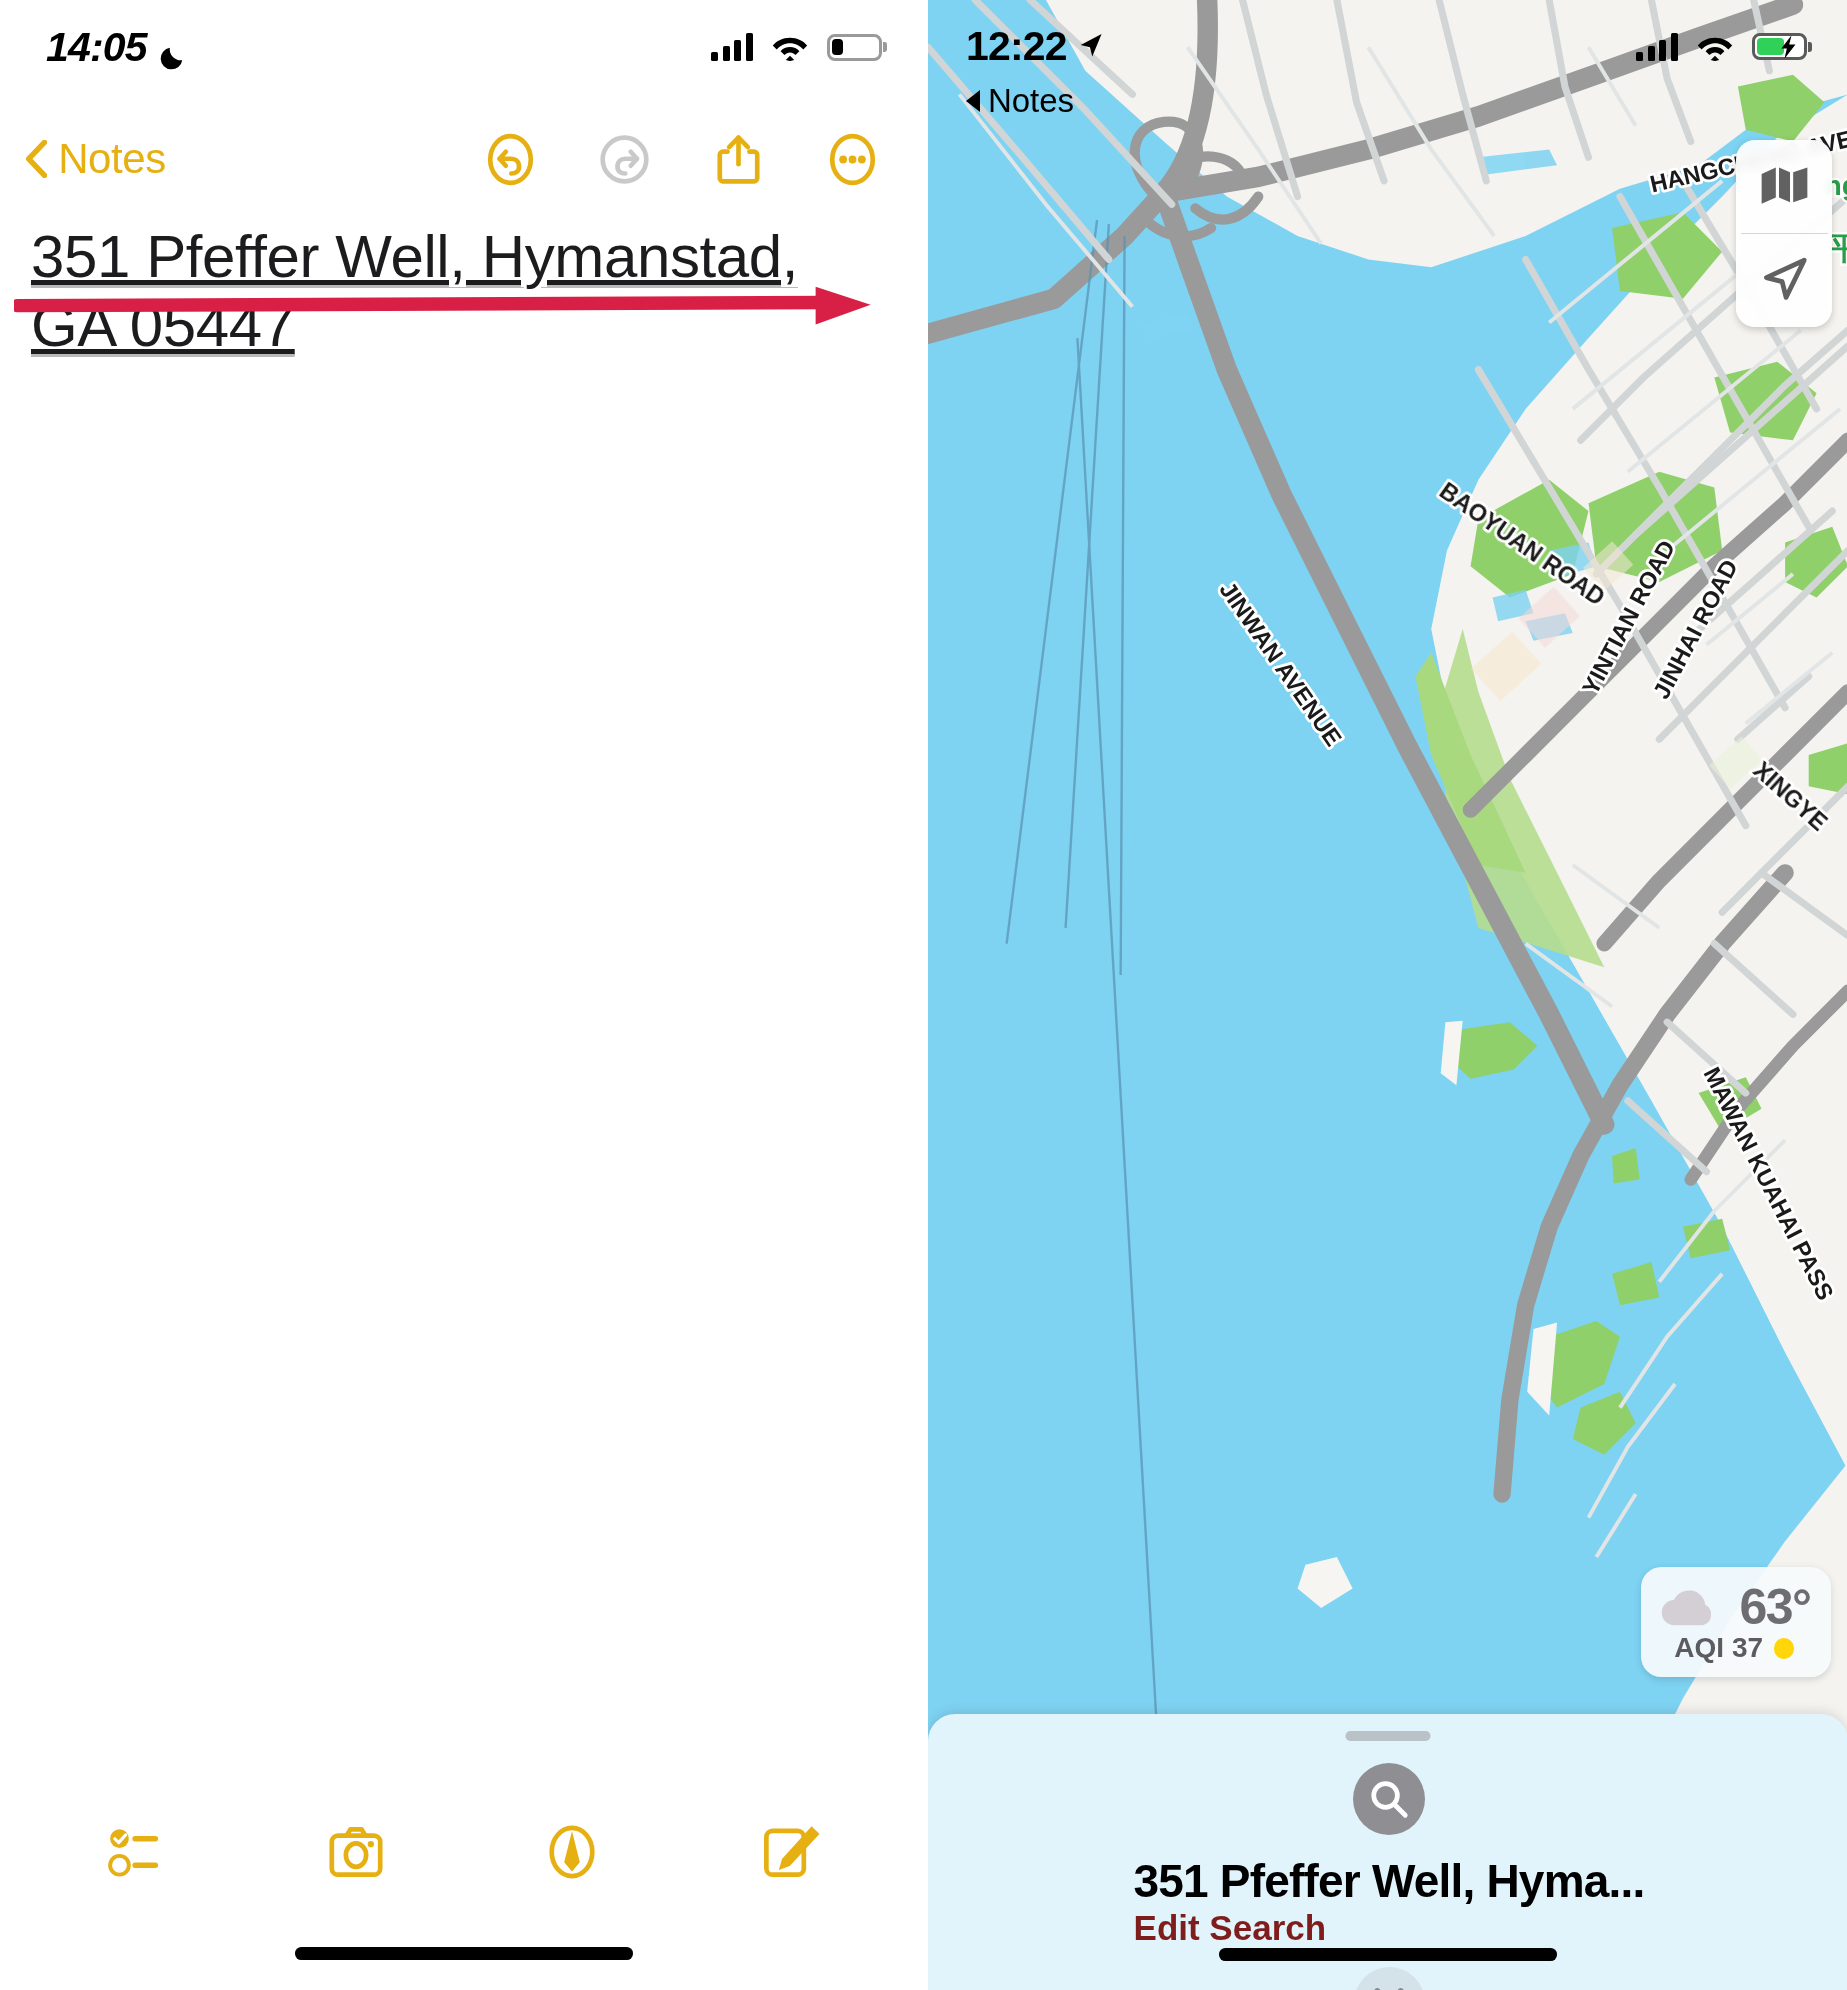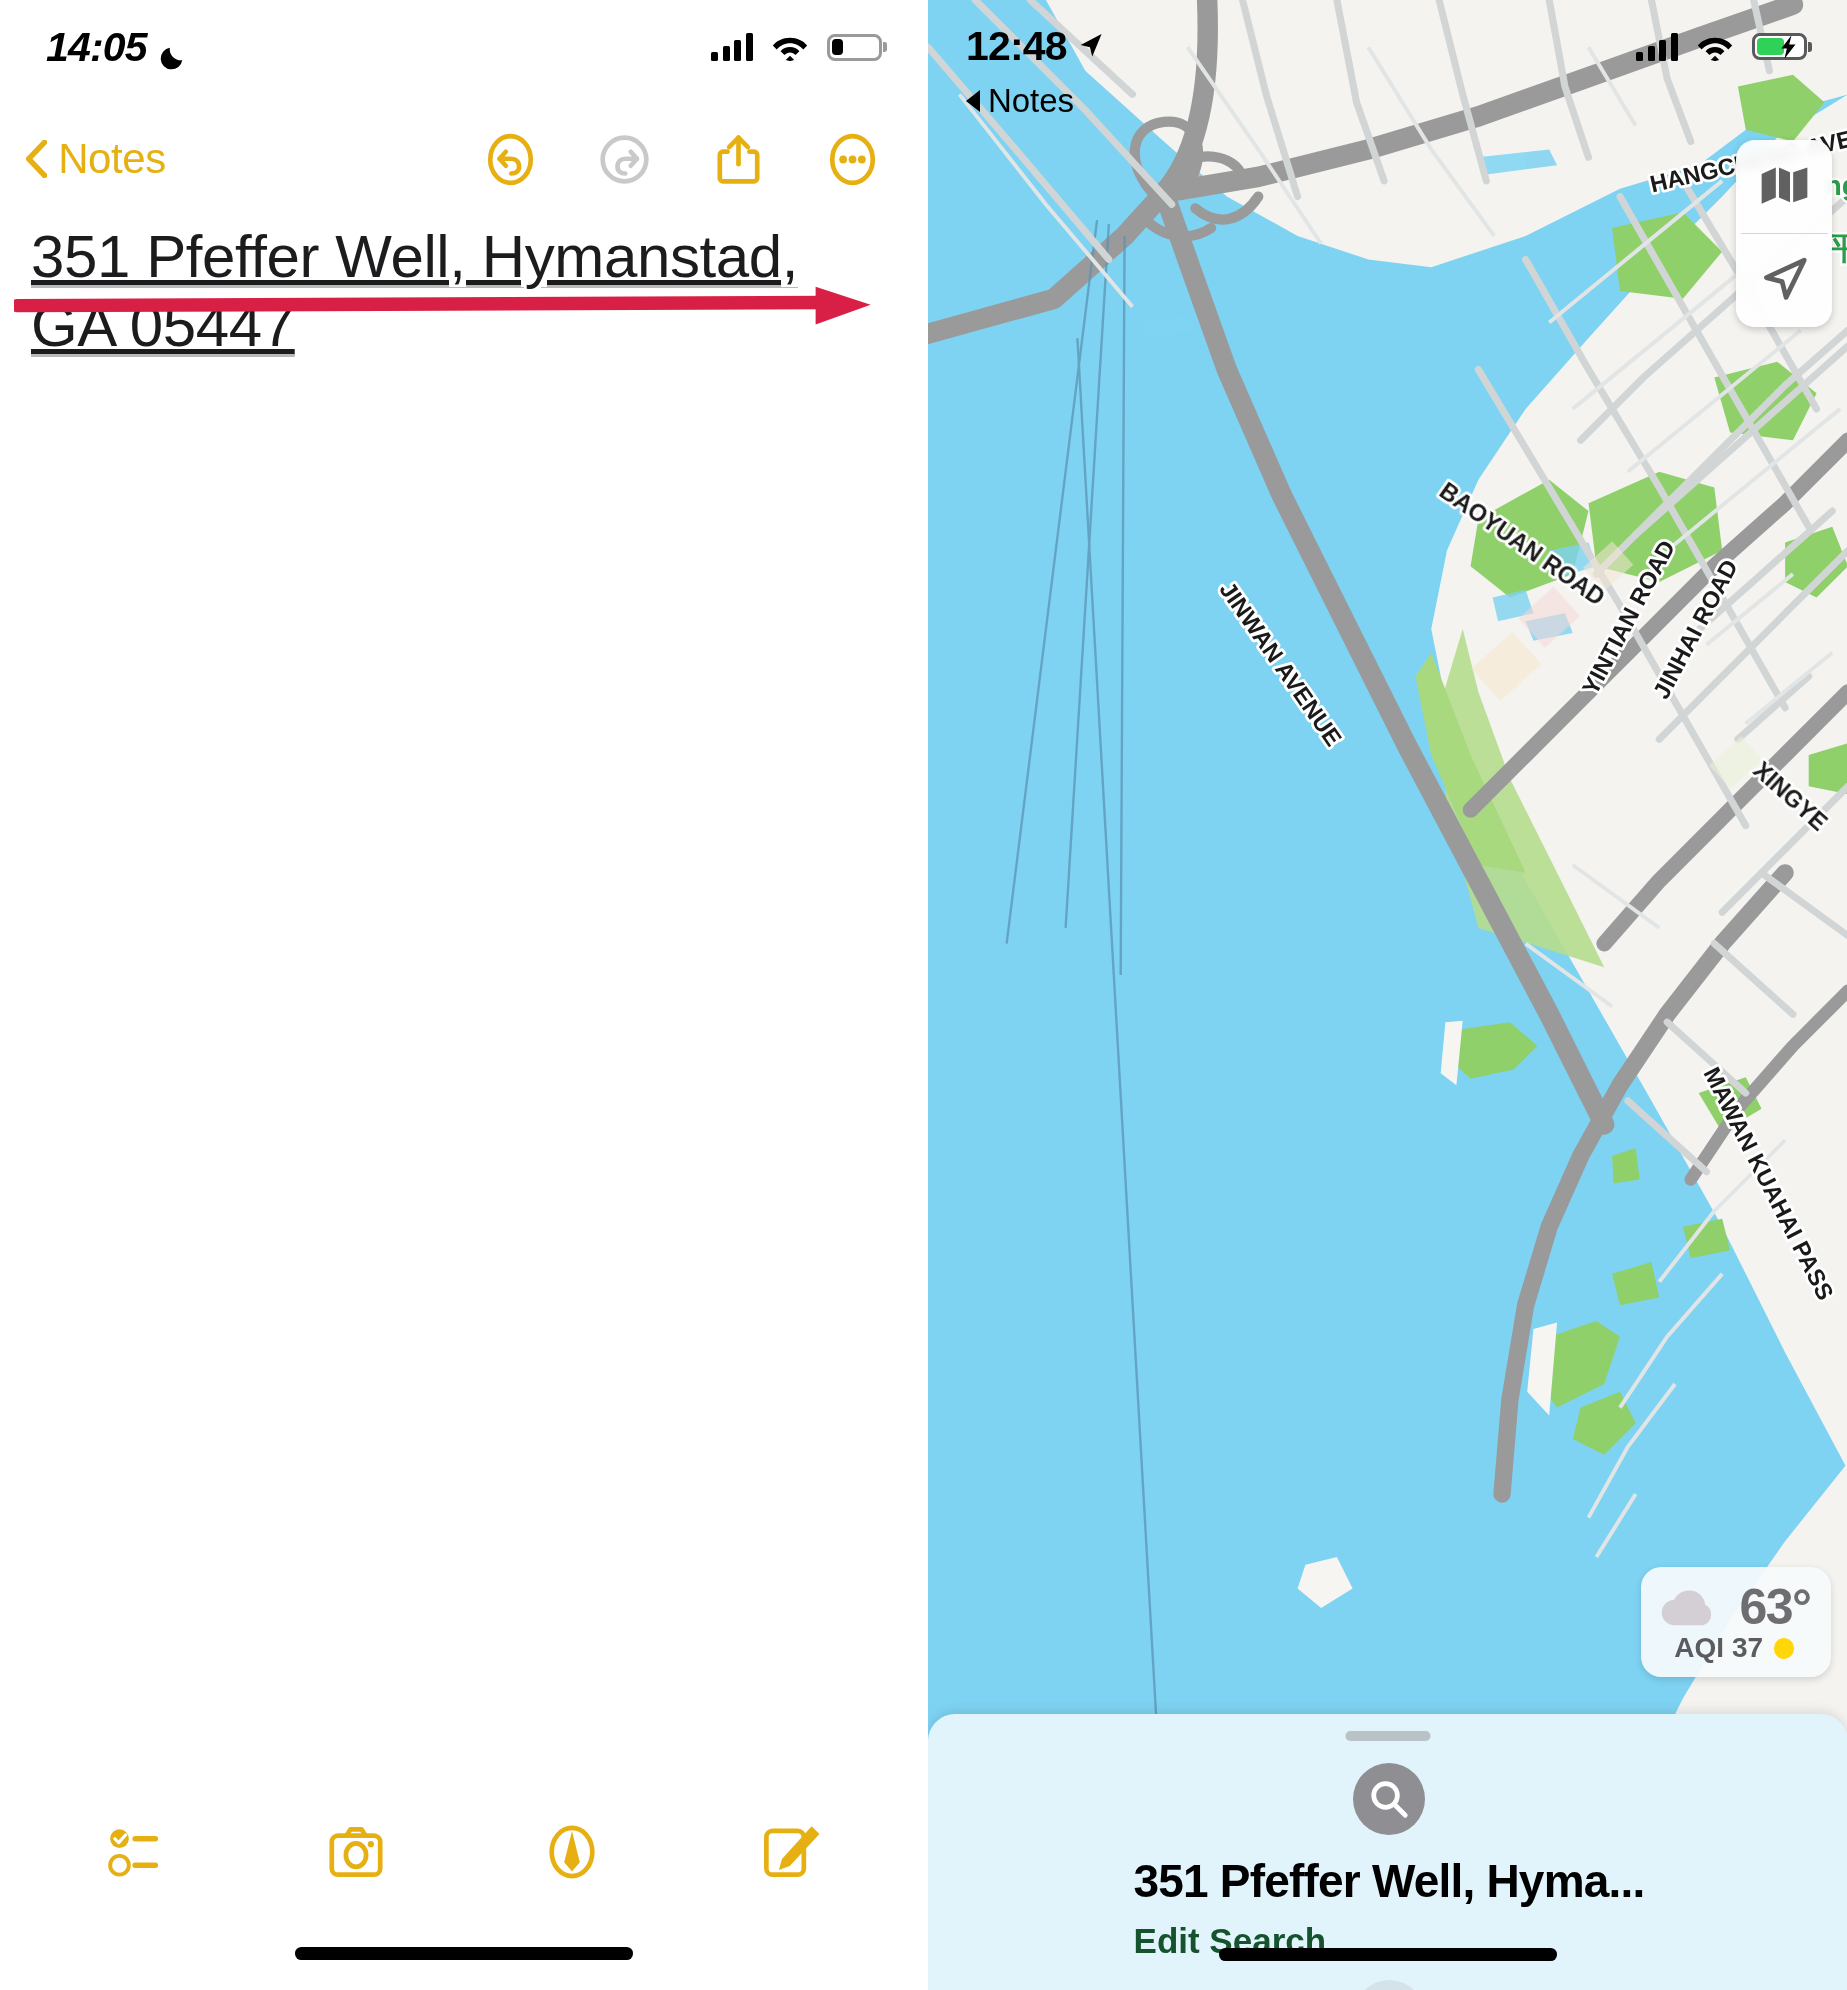--- a/index.html
+++ b/index.html
@@ -160,21 +160,21 @@
   .sheet-row { display:flex; align-items:center; padding: 49px 25px 0 27px; gap: 19px; flex-direction: column; }
   .search-circle {
     width: 72px; height: 72px; border-radius: 50%; background: #8e8e93;
     display:flex; align-items:center; justify-content:center; flex: 0 0 72px; cursor:pointer;
   }
   .sheet-text { flex:1; min-width:0; }
   .sheet-title {
     font-size: 46px; font-weight: bold; color:#000; letter-spacing:-0.8px;
     white-space: nowrap; overflow:hidden;
   }
-  .edit-search { font-size: 35px; color:#14532d; font-weight:600; margin-top: 13px; cursor:pointer; }
+  .edit-search { font-size: 35px; color:#7f1d1d; font-weight:600; margin-top: 0; cursor:pointer; }
   .close-circle {
     width: 71px; height: 71px; border-radius: 50%; background: rgba(200,212,218,0.55);
     display:flex; align-items:center; justify-content:center; flex: 0 0 71px; cursor:pointer;
   }
   .map-home {
     position:absolute; bottom: 30px; left:50%; transform:translateX(-50%);
     width: 338px; height: 12.6px; background:#000; border-radius: 6.3px; z-index: 26;
   }
   .road-label { font-family:"Liberation Sans", sans-serif; font-weight: bold; fill:#1a1a1a;
     paint-order: stroke; stroke:#ffffff; stroke-width:7px; stroke-linejoin:round; }
@@ -436,21 +436,21 @@
         <text class="road-label" x="985" y="805" font-size="30" text-anchor="middle" transform="rotate(-62 985 805)">JINHAI ROAD</text>
         <text class="road-label" x="1090" y="1020" font-size="30" text-anchor="middle" transform="rotate(42 1090 1020)">XINGYE</text>
         <text class="road-label" x="1060" y="1510" font-size="30" text-anchor="middle" transform="rotate(63 1060 1510)">MAWAN KUAHAI PASS</text>
         <text class="cn-label" x="1140" y="248" font-size="36">ngh</text>
         <text class="cn-label" x="1146" y="330" font-size="40">平</text>
       </svg>
     </div>
 
     <div class="map-status">
       <div style="display:flex;align-items:center;">
-        <span class="map-time">12:48</span>
+        <span class="map-time">12:22</span>
         <span class="loc-arrow">
           <svg viewBox="0 0 40 40">
               <path d="M33 4L6 18l12 3 3 12z" fill="#000"></path>
             </svg>
         </span>
       </div>
       <div class="status-right">
         <span class="bars">
             <i></i>
             <i></i>

